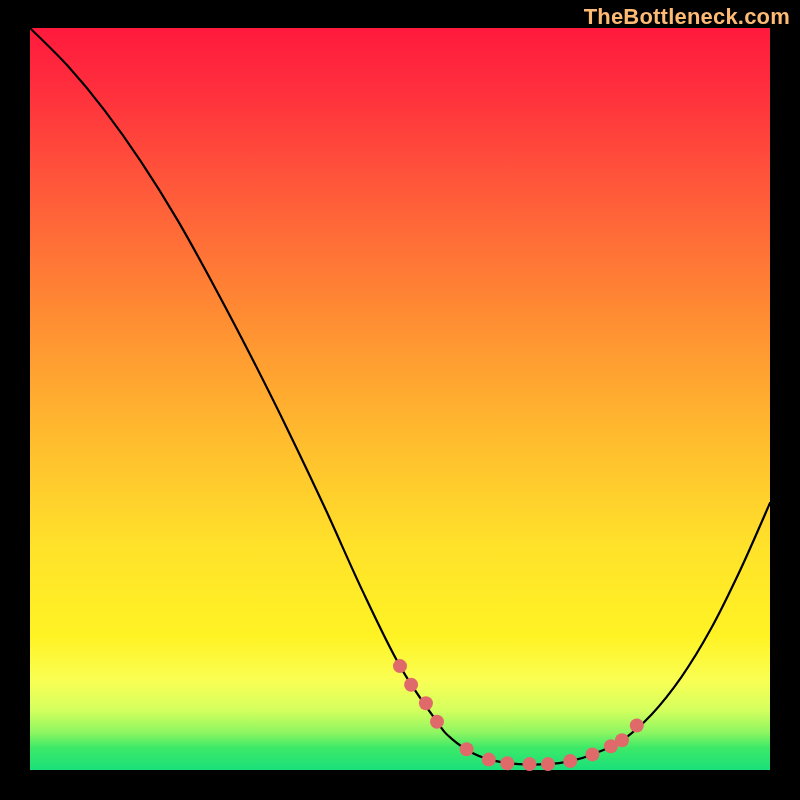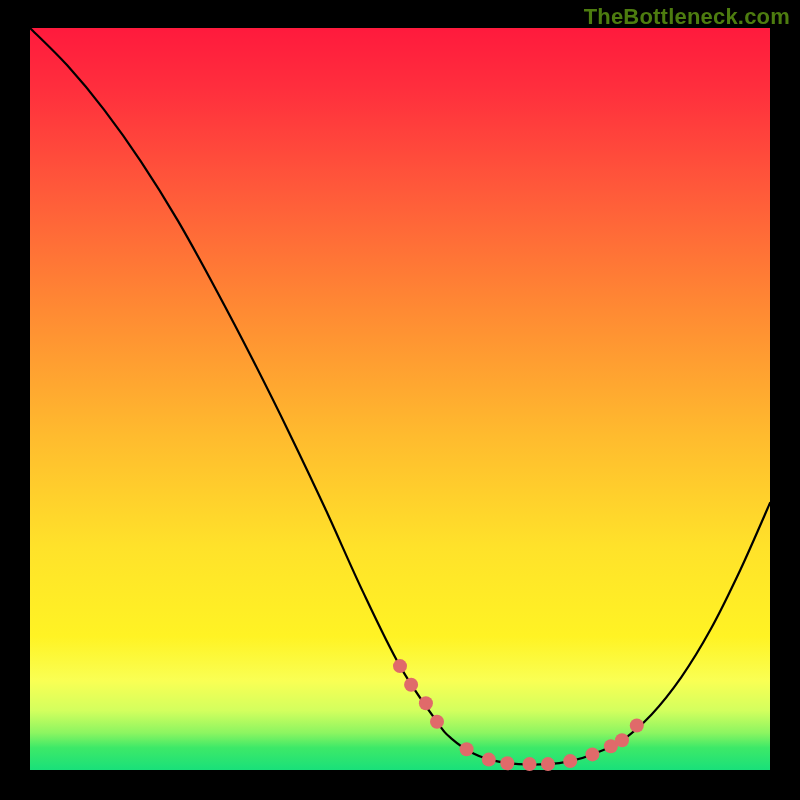--- a/index.html
+++ b/index.html
@@ -49,21 +49,21 @@
     height: 742px;
     overflow: visible;
   }
   .watermark {
     position: absolute;
     top: 4px;
     right: 10px;
     font-family: Arial, Helvetica, sans-serif;
     font-size: 22px;
     font-weight: 600;
-    color: #4d7c0f;
+    color: #fdba74;
     letter-spacing: 0.2px;
     user-select: none;
   }
 </style>
 </head>
 <body>
 
 <div class="frame">
   <div class="plot-area"></div>
 

